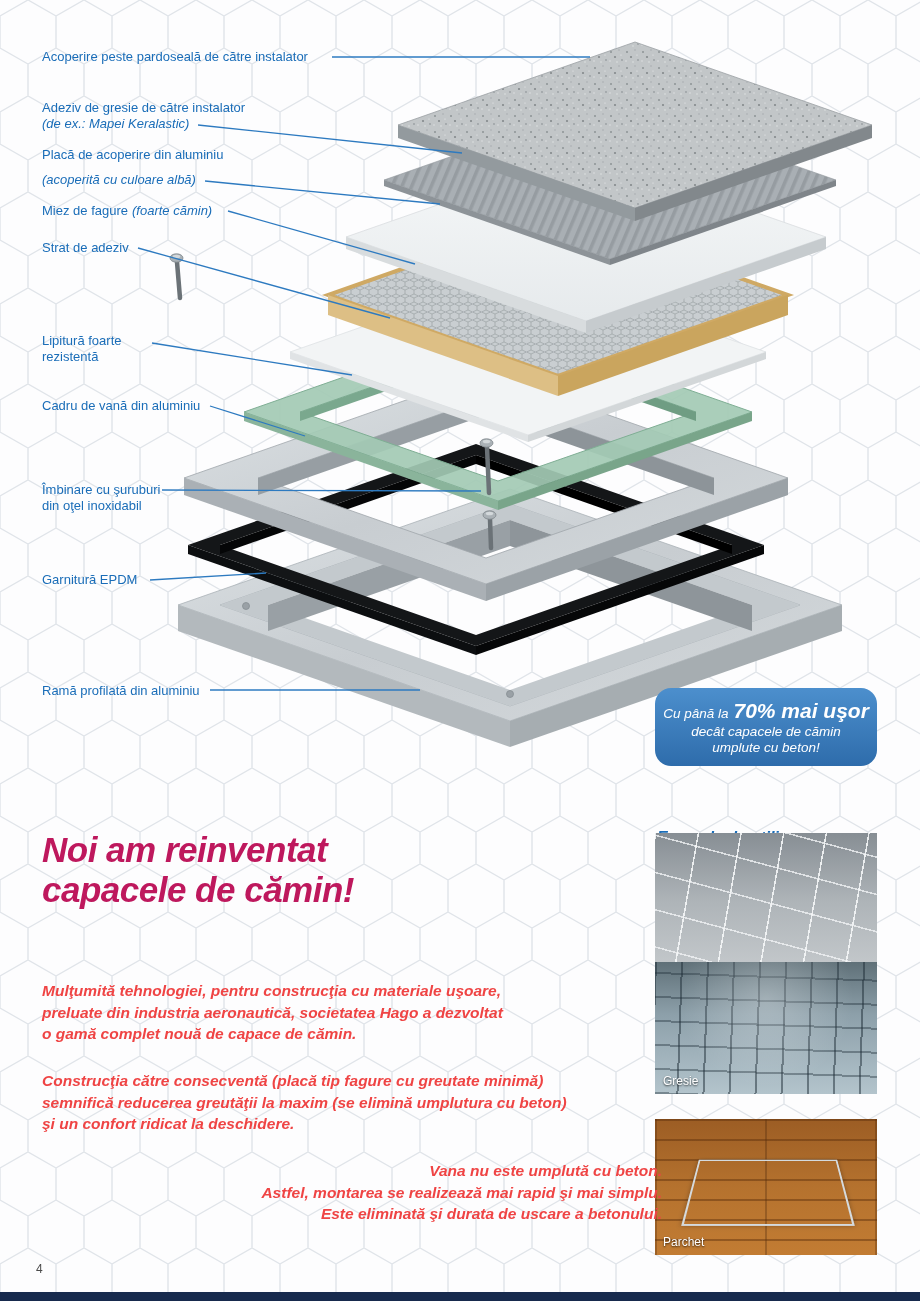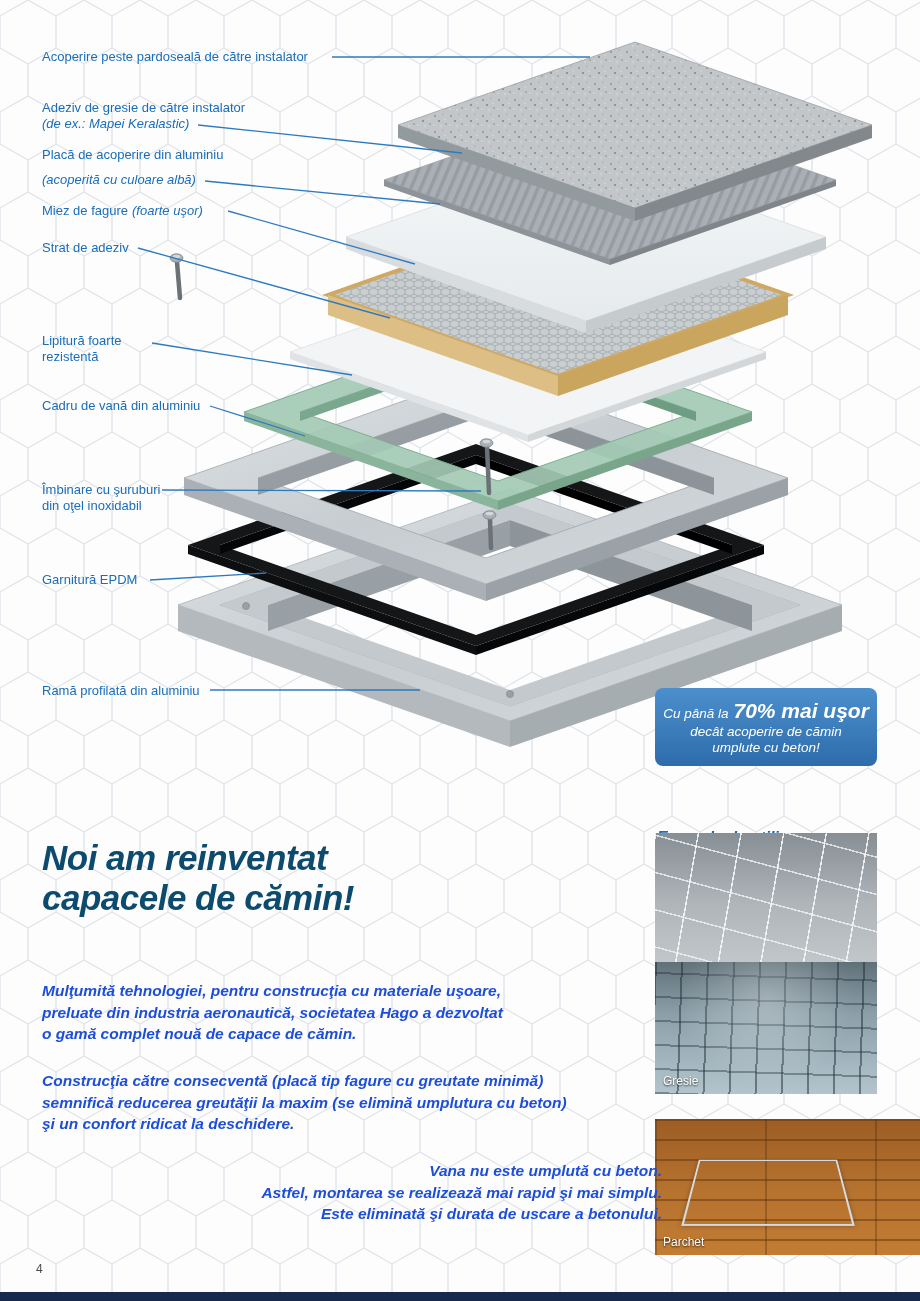--- a/index.html
+++ b/index.html
@@ -20,21 +20,21 @@
   .l4{top:203px;}
   .l5{top:240px;}
   .l6{top:317px;}
   .l7{top:398px;}
   .l8{top:466px;}
   .l9{top:572px;}
   .l10{top:683px;}
 
   
   .badge{position:absolute;left:655px;top:688px;width:222px;height:78px;z-index:3;
-         background:linear-gradient(180deg,#4c8fcd,#2e6cab);border-radius:8px;color:#fff;
+         background:linear-gradient(180deg,#4c8fcd,#2e6cab);border-radius:16px;color:#fff;
          font-style:italic;text-align:center;display:flex;flex-direction:column;justify-content:center;gap:1px;}
   .badge .row1{font-size:13.5px;}
   .badge .big{font-size:21px;font-weight:bold;margin-left:5px;}
   .badge .row{font-size:13.5px;}
 
   
   .examples-title{position:absolute;left:657px;top:829px;z-index:3;color:#1a6db8;
                   font-weight:bold;font-style:italic;font-size:16px;}
   .photo{position:absolute;left:655px;width:222px;z-index:3;overflow:hidden;}
   .photo .caption{position:absolute;left:8px;bottom:6px;color:#fff;font-size:12px;
@@ -47,28 +47,28 @@
   .ph2{top:962px;height:132px;
     background-image:
       radial-gradient(circle at 50% 28%, rgba(255,255,255,.28), transparent 60%),
       repeating-linear-gradient(92deg, rgba(30,45,55,.5) 0 2px, transparent 2px, transparent 26px),
       repeating-linear-gradient(2deg, rgba(30,45,55,.4) 0 2px, transparent 2px, transparent 24px),
       linear-gradient(180deg,#5f7078 0%,#8da0aa 40%,#b3c4cc 100%);}
   .ph3{top:1119px;height:136px;
     background-image:
       repeating-linear-gradient(180deg, rgba(90,45,10,.45) 0 2px, transparent 2px, transparent 20px),
       repeating-linear-gradient(90deg, rgba(70,35,8,.3) 0 2px, transparent 2px, transparent 110px),
-      linear-gradient(180deg,#9c5d24 0%,#b5722e 50%,#c27c33 100%); padding-left: 43px;}
+      linear-gradient(180deg,#9c5d24 0%,#b5722e 50%,#c27c33 100%);}
   .tframe{position:absolute;left:36px;top:26px;width:150px;height:84px;border:2px solid #d5dadd;
           transform:perspective(260px) rotateX(42deg);box-shadow:0 0 5px rgba(0,0,0,.3);}
 
   
-  .headline{position:absolute;left:42px;top:830px;z-index:3;color:#0c4a6e;font-size:35px;
-            font-weight:bold;font-style:italic;line-height:1.13;letter-spacing:-0.5px;margin-top:8px;}
-  .para{position:absolute;left:42px;width:620px;z-index:3;color:#1d4ed8;font-size:15.5px;
+  .headline{position:absolute;left:42px;top:830px;z-index:3;color:#be185d;font-size:35px;
+            font-weight:bold;font-style:italic;line-height:1.13;letter-spacing:-0.5px;}
+  .para{position:absolute;left:42px;width:620px;z-index:3;color:#ef4444;font-size:15.5px;
         font-weight:bold;font-style:italic;line-height:1.4;}
   .para1{top:980px;}
   .para2{top:1070px;}
   .para3{top:1160px;text-align:right;}
 
   .pagenum{position:absolute;left:36px;top:1262px;z-index:3;color:#4a4a4a;font-size:12px;}
   .footerbar{position:absolute;left:0;bottom:0;width:920px;height:9px;background:#172a4d;z-index:4;}
 </style>
 </head>
 <body>
@@ -211,21 +211,21 @@
   </div>
   <div class="lbl l2">
     <span>Adeziv de gresie de către instalator</span>
     <span class="it">(de ex.: Mapei Keralastic)</span>
   </div>
   <div class="lbl l3">
     <span>Placă de acoperire din aluminiu</span>
     <span class="it">(acoperită cu culoare albă)</span>
   </div>
   <div class="lbl l4">
-    <span>Miez de fagure</span><span class="it-inline">(foarte uşor)</span>
+    <span>Miez de fagure</span><span class="it-inline">(foarte cămin)</span>
   </div>
   <div class="lbl l5">
     <span>Strat de adeziv</span>
   </div>
   <div class="lbl l6 pre">
     <span class="pre">Lipitură foarte
 rezistentă</span>
   </div>
   <div class="lbl l7">
     <span>Cadru de vană din aluminiu</span>
@@ -238,21 +238,21 @@
     <span>Garnitură EPDM</span>
   </div>
   <div class="lbl l10">
     <span>Ramă profilată din aluminiu</span>
   </div>
 
   <div class="badge">
     <div class="row1">
       <span>Cu până la</span><span class="big">70% mai uşor</span>
     </div>
-    <div class="row">decât acoperire de cămin</div>
+    <div class="row">decât capacele de cămin</div>
     <div class="row">umplute cu beton!</div>
   </div>
 
   <div class="examples-title">Exemple de utilizare:</div>
 
   <div class="photo ph1">
     <span class="caption">Plăci de piatră</span>
   </div>
   <div class="photo ph2">
     <span class="caption">Gresie</span>

